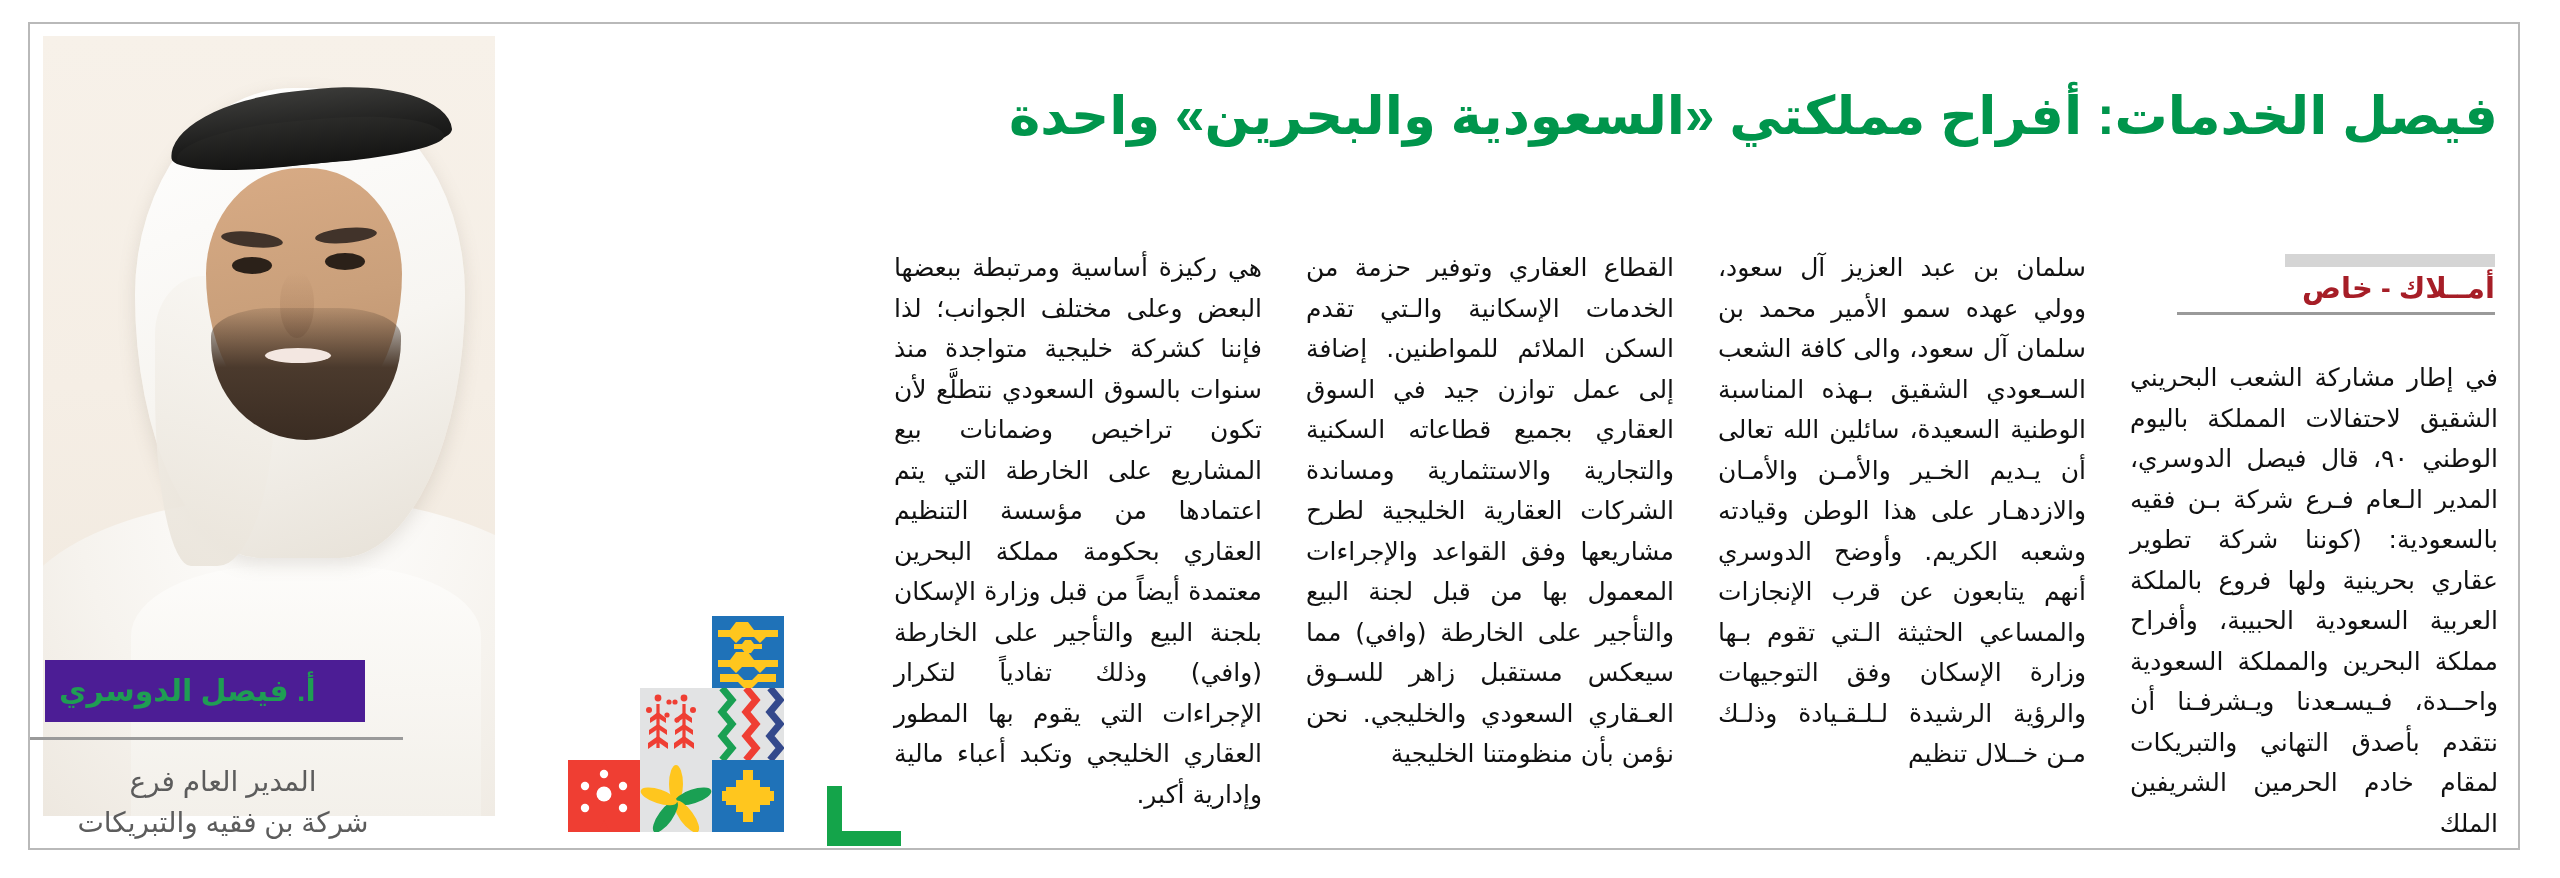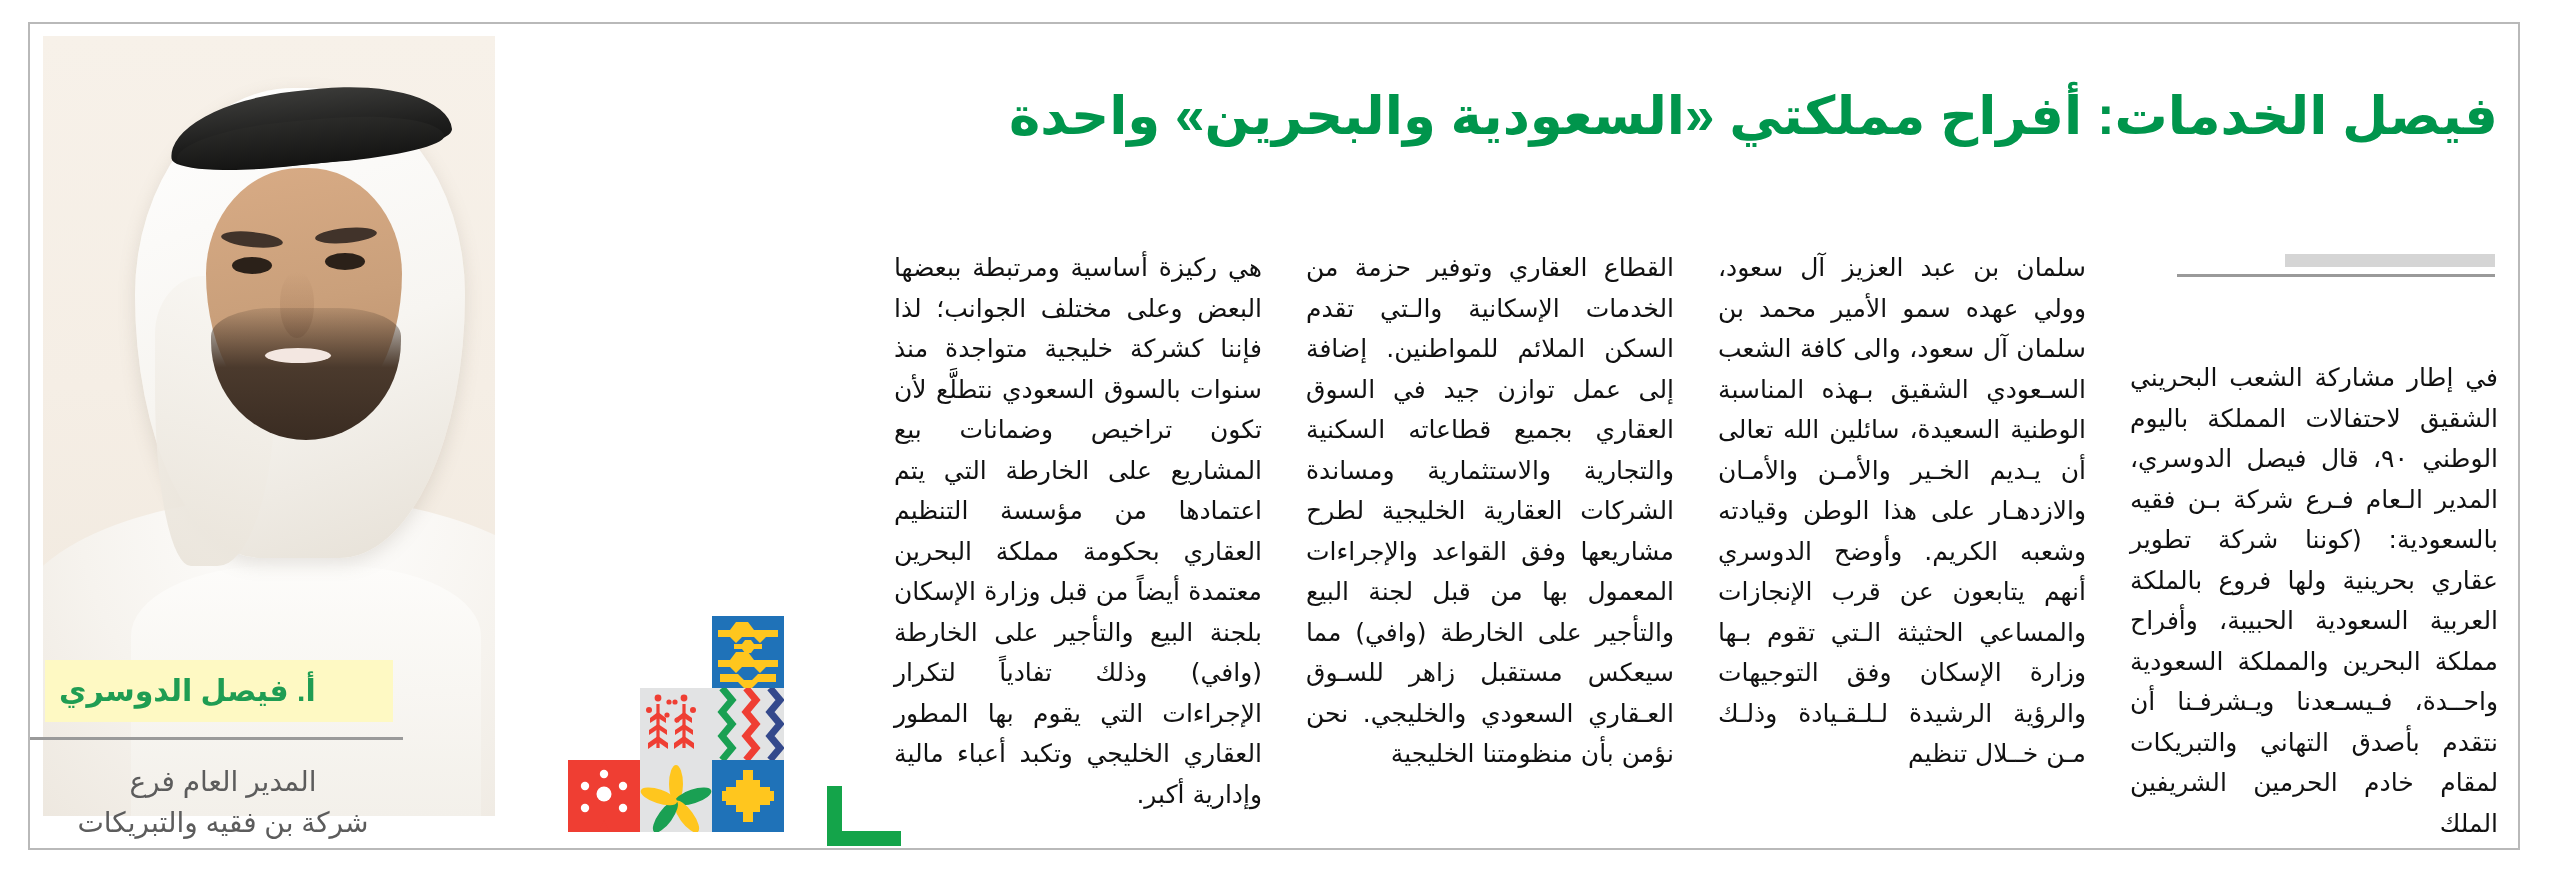--- a/index.html
+++ b/index.html
@@ -168,23 +168,23 @@
     height: 20px;
     background: #c8372d;
     border-radius: 2px;
   }
 
   
   .name-bar {
     position: absolute;
     left: 45px;
     top: 660px;
-    width: 348px;
+    width: 320px;
     height: 62px;
-    background: #fef9c3;
+    background: #4c1d95;
     display: flex;
     align-items: center;
     justify-content: flex-end;
     padding-left: 14px;
     padding-right: 22px;
     box-sizing: border-box;
   }
   .name-bar .nm {
     color: #1f9d53;
     font-size: 30px;
@@ -440,20 +440,21 @@
           <rect x="54" y="31" width="8" height="10"></rect>
         </g>
       </svg>
     </div>
   </div>
 
   <div class="headline">فيصل الخدمات: أفراح مملكتي «السعودية والبحرين» واحدة</div>
 
   <div class="kicker-block">
     <div class="kicker-grey"></div>
+    <div class="kicker-text">أمــلاك - خاص</div>
     <div class="kicker-rule"></div>
   </div>
 
   <div class="cols">
     <div class="col">
       <div class="spacer"></div>
       <p>في إطار مشاركة الشعب البحريني الشقيق لاحتفالات المملكة باليوم الوطني ٩٠، قال فيصل الدوسري، المدير الـعام فـرع شركة بـن فقيه بالسعودية: (كوننا شركة تطوير عقاري بحرينية ولها فروع بالملكة العربية السعودية الحبيبة، وأفراح مملكة البحرين والمملكة السعودية واحــدة، فـيسـعدنا ويـشرفـنا أن نتقدم بأصدق التهاني والتبريكات لمقام خادم الحرمين الشريفين الملك</p>
     </div>
     <div class="col">
       <p>سلمان بن عبد العزيز آل سعود، وولي عهده سمو الأمير محمد بن سلمان آل سعود، والى كافة الشعب السـعودي الشقيق بـهذه المناسبة الوطنية السعيدة، سائلين الله تعالى أن يـديم الخـير والأمـن والأمـان والازدهـار على هذا الوطن وقيادته وشعبه الكريم.

